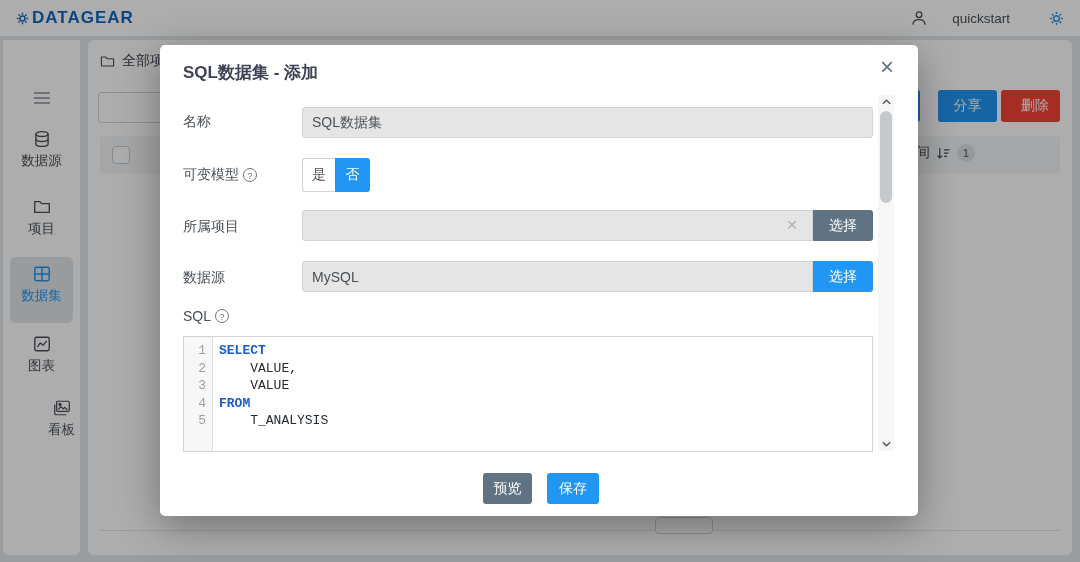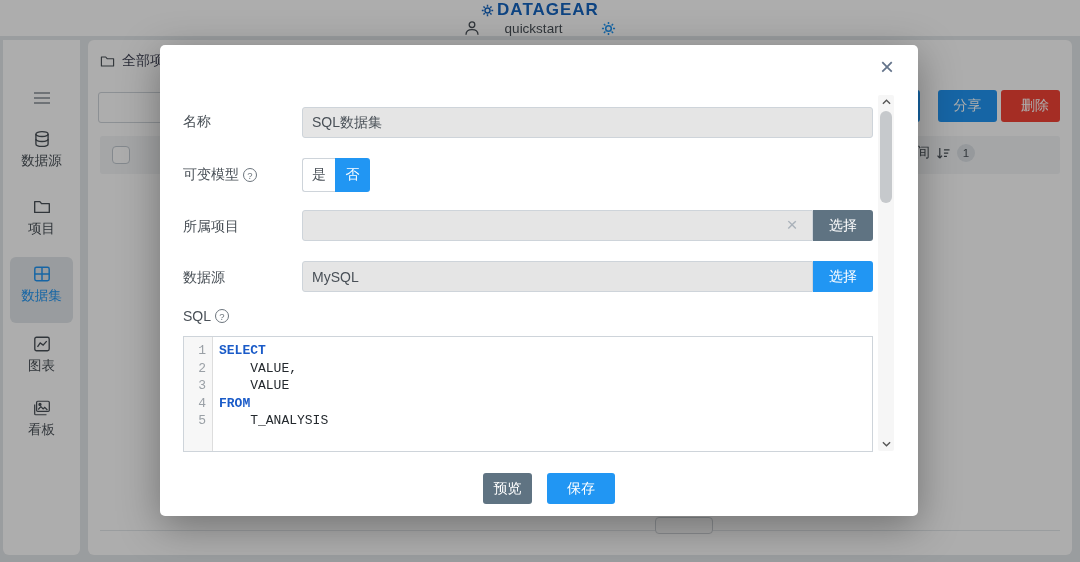--- a/index.html
+++ b/index.html
@@ -7,21 +7,21 @@
     --logo_blue:#1565C0; --sql_keyword:#1a5bc8;
   }
   *{box-sizing:border-box;margin:0;padding:0;}
   html,body{background:#888;}
   body{font-family:"Liberation Sans","DejaVu Sans",sans-serif;}
   #screen{position:relative;width:1080px;height:562px;overflow:hidden;background:#e4e7ea;}
   .abs{position:absolute;}
 
   
   .topbar{position:absolute;left:0;top:0;width:1080px;height:36px;background:#ffffff;
-          display:flex;align-items:center;justify-content:space-between;padding:0 16px;flex-direction:column;}
+          display:flex;align-items:center;justify-content:space-between;padding:0 16px;}
   .logo{display:flex;align-items:center;gap:3px;color:var(--logo_blue);font-weight:800;
         font-size:17px;letter-spacing:1px;}
   .user-cluster{display:flex;align-items:center;gap:25px;color:#495057;font-size:13.5px;}
   .gear-blue{color:var(--accent);margin-left:14px;display:flex;}
 
   
   .sidebar{position:absolute;left:3px;top:40px;width:77px;height:515px;background:#fff;
            border-radius:0 0 6px 6px;}
   .side-item{position:absolute;left:0;width:77px;display:flex;flex-direction:column;
              align-items:center;gap:4px;color:#495057;font-size:13.5px;cursor:pointer;}
@@ -175,21 +175,21 @@
         <svg viewBox="0 0 16 16" width="18" height="18">
             <g stroke="currentColor" fill="none" stroke-width="1.2">
           <rect x="1.6" y="2" width="12.8" height="12" rx="1.5"></rect>
           <polyline points="4,10.6 6.4,7 9,9 12.2,5.4"></polyline>
         </g>
           </svg>
       </span>
       <span>图表</span>
     </div>
 
-    <div class="side-item" style="top:359px;">
+    <div class="side-item" style="top:359px;margin-left:20px;">
       <span class="ic">
         <svg viewBox="0 0 16 16" width="18" height="18">
             <g stroke="currentColor" fill="none" stroke-width="1.1">
           <rect x="3.2" y="2" width="11.3" height="9" rx="1"></rect>
           <path d="M1.5 4.8v8.2c0 .6.5 1 1 1H12"></path>
           <circle cx="6.2" cy="4.8" r="0.9" fill="currentColor"></circle>
           <path d="M4.6 9.3l2.4-2.5 2 2 1.4-1.4 2.4 2.4"></path>
         </g>
           </svg>
       </span>
@@ -229,20 +229,21 @@
       <span class="sort-badge">1</span>
     </div>
 
     <div class="bottom-divider"></div>
     <div class="pager-pill"></div>
   </div>
 
   <div class="overlay"></div>
 
   <div class="modal">
+    <div class="modal-title">SQL数据集 - 添加</div>
     <div class="modal-close">×</div>
 
     <div class="f-label" style="top:68px;">
       <span>名称</span>
     </div>
     <input class="f-input" style="left: 142px; top: 62px; width: 571px;" value="SQL数据集">
 
     <div class="f-label" style="top:121px;">
       <span>可变模型</span>
       <span class="help-ic">?</span>
@@ -274,21 +275,21 @@
           <div class="ln">1</div>
           <div class="ln">2</div>
           <div class="ln">3</div>
           <div class="ln">4</div>
           <div class="ln">5</div>
         </div>
       <div class="sql-codearea"><div class="cl kw">SELECT</div><div class="cl">    VALUE,</div><div class="cl">    VALUE</div><div class="cl kw">FROM</div><div class="cl">    T_ANALYSIS</div></div>
     </div>
 
     <button class="btn btn-slate foot-btn" style="left:323px;width:49px;">预览</button>
-    <button class="btn btn-blue foot-btn" style="left:387px;width:68px;">保存</button>
+    <button class="btn btn-blue foot-btn" style="left:387px;width:52px;">保存</button>
 
     <div class="m-scroll">
       <div class="arrow" style="top:0;">
         <svg viewBox="0 0 10 6" width="9" height="6">
             <polyline points="1,5 5,1 9,5" fill="none" stroke="#555" stroke-width="1.5"></polyline>
           </svg>
       </div>
       <div class="m-thumb"></div>
       <div class="arrow" style="bottom:0;">
         <svg viewBox="0 0 10 6" width="9" height="6">

